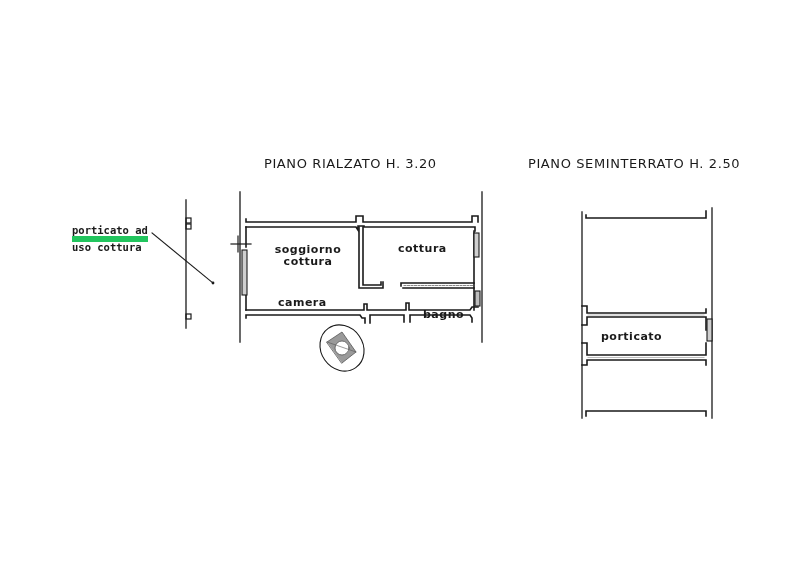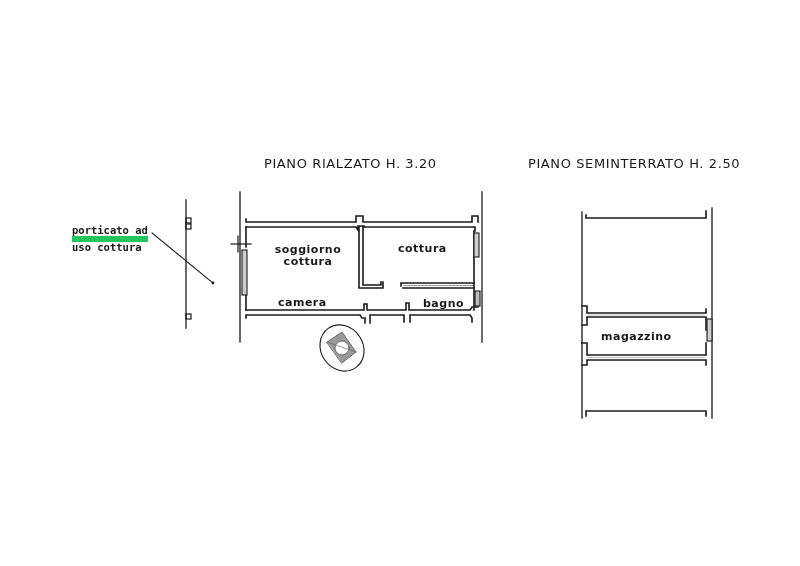--- a/index.html
+++ b/index.html
@@ -95,15 +95,15 @@
   <div class="ul">porticato ad</div>
   <div>uso cottura</div>
 </div>
 
 <div class="label center" style="left:273px; top:244px; width:70px;">
   <div>soggiorno</div>
   <div>cottura</div>
 </div>
 <div class="label" style="left:398px; top:243px;">cottura</div>
 <div class="label" style="left:278px; top:297px;">camera</div>
-<div class="label" style="left:423px; top:298px;">bagno</div>
+<div class="label" style="left:423px; top:309px;">bagno</div>
 
-<div class="label" style="left:601px; top:331px;">magazzino</div>
+<div class="label" style="left:601px; top:331px;">porticato</div>
 
 </body></html>

